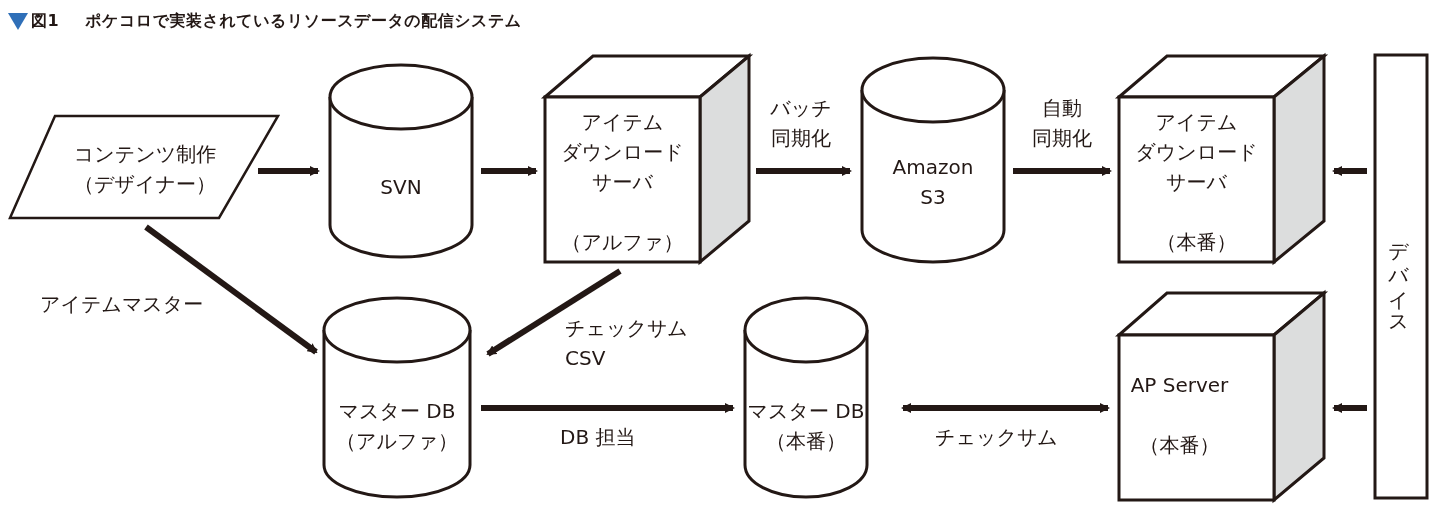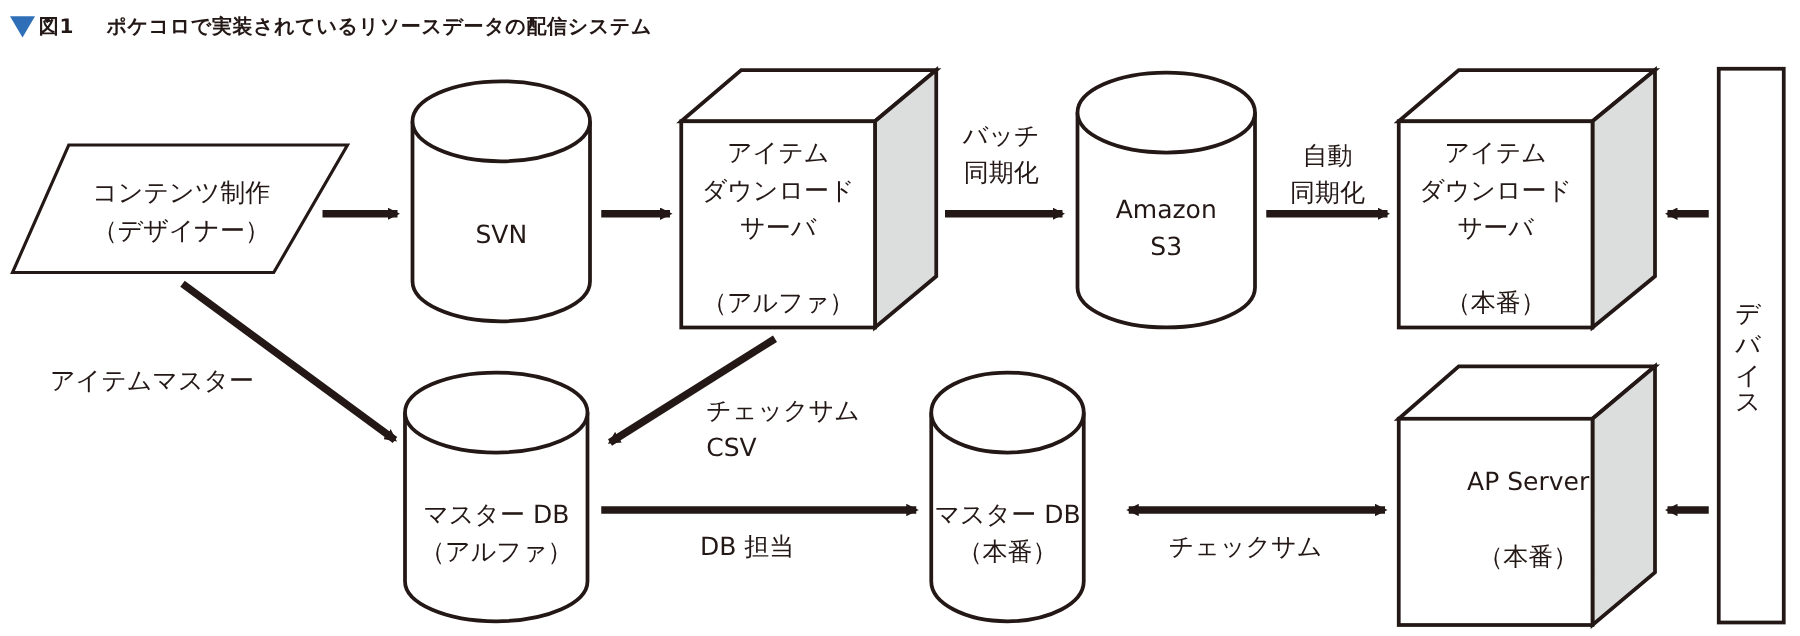--- a/index.html
+++ b/index.html
@@ -127,32 +127,32 @@
 <div class="lbl" style="left:324px; top:396px; width:146px;">
   <div>マスター DB</div>
   <div>（アルファ）</div>
 </div>
 
 <div class="lbl" style="left:735px; top:396px; width:142px;">
   <div>マスター DB</div>
   <div>（本番）</div>
 </div>
 
-<div class="lbl" style="left:1119px; top:370px; width:167px;padding-left:20px;">
+<div class="lbl" style="left:1076px; top:370px; width:167px;padding-left:20px;">
   <div>AP Server</div>
   <div style="height:30px;"></div>
   <div>（本番）</div>
 </div>
 
 <div class="lbl" style="left:760px; top:93px; width:82px;">
   <div>バッチ</div>
   <div>同期化</div>
 </div>
 
-<div class="lbl" style="left:1021px; top:109px; width:82px;">
+<div class="lbl" style="left:1021px; top:93px; width:82px;">
   <div>自動</div>
   <div>同期化</div>
 </div>
 
 <div class="lbl" style="left:40px; top:289px; text-align:right;">アイテムマスター</div>
 
 <div class="lbl" style="left:565px; top:313px; text-align:left;">
   <div>チェックサム</div>
   <div>CSV</div>
 </div>

